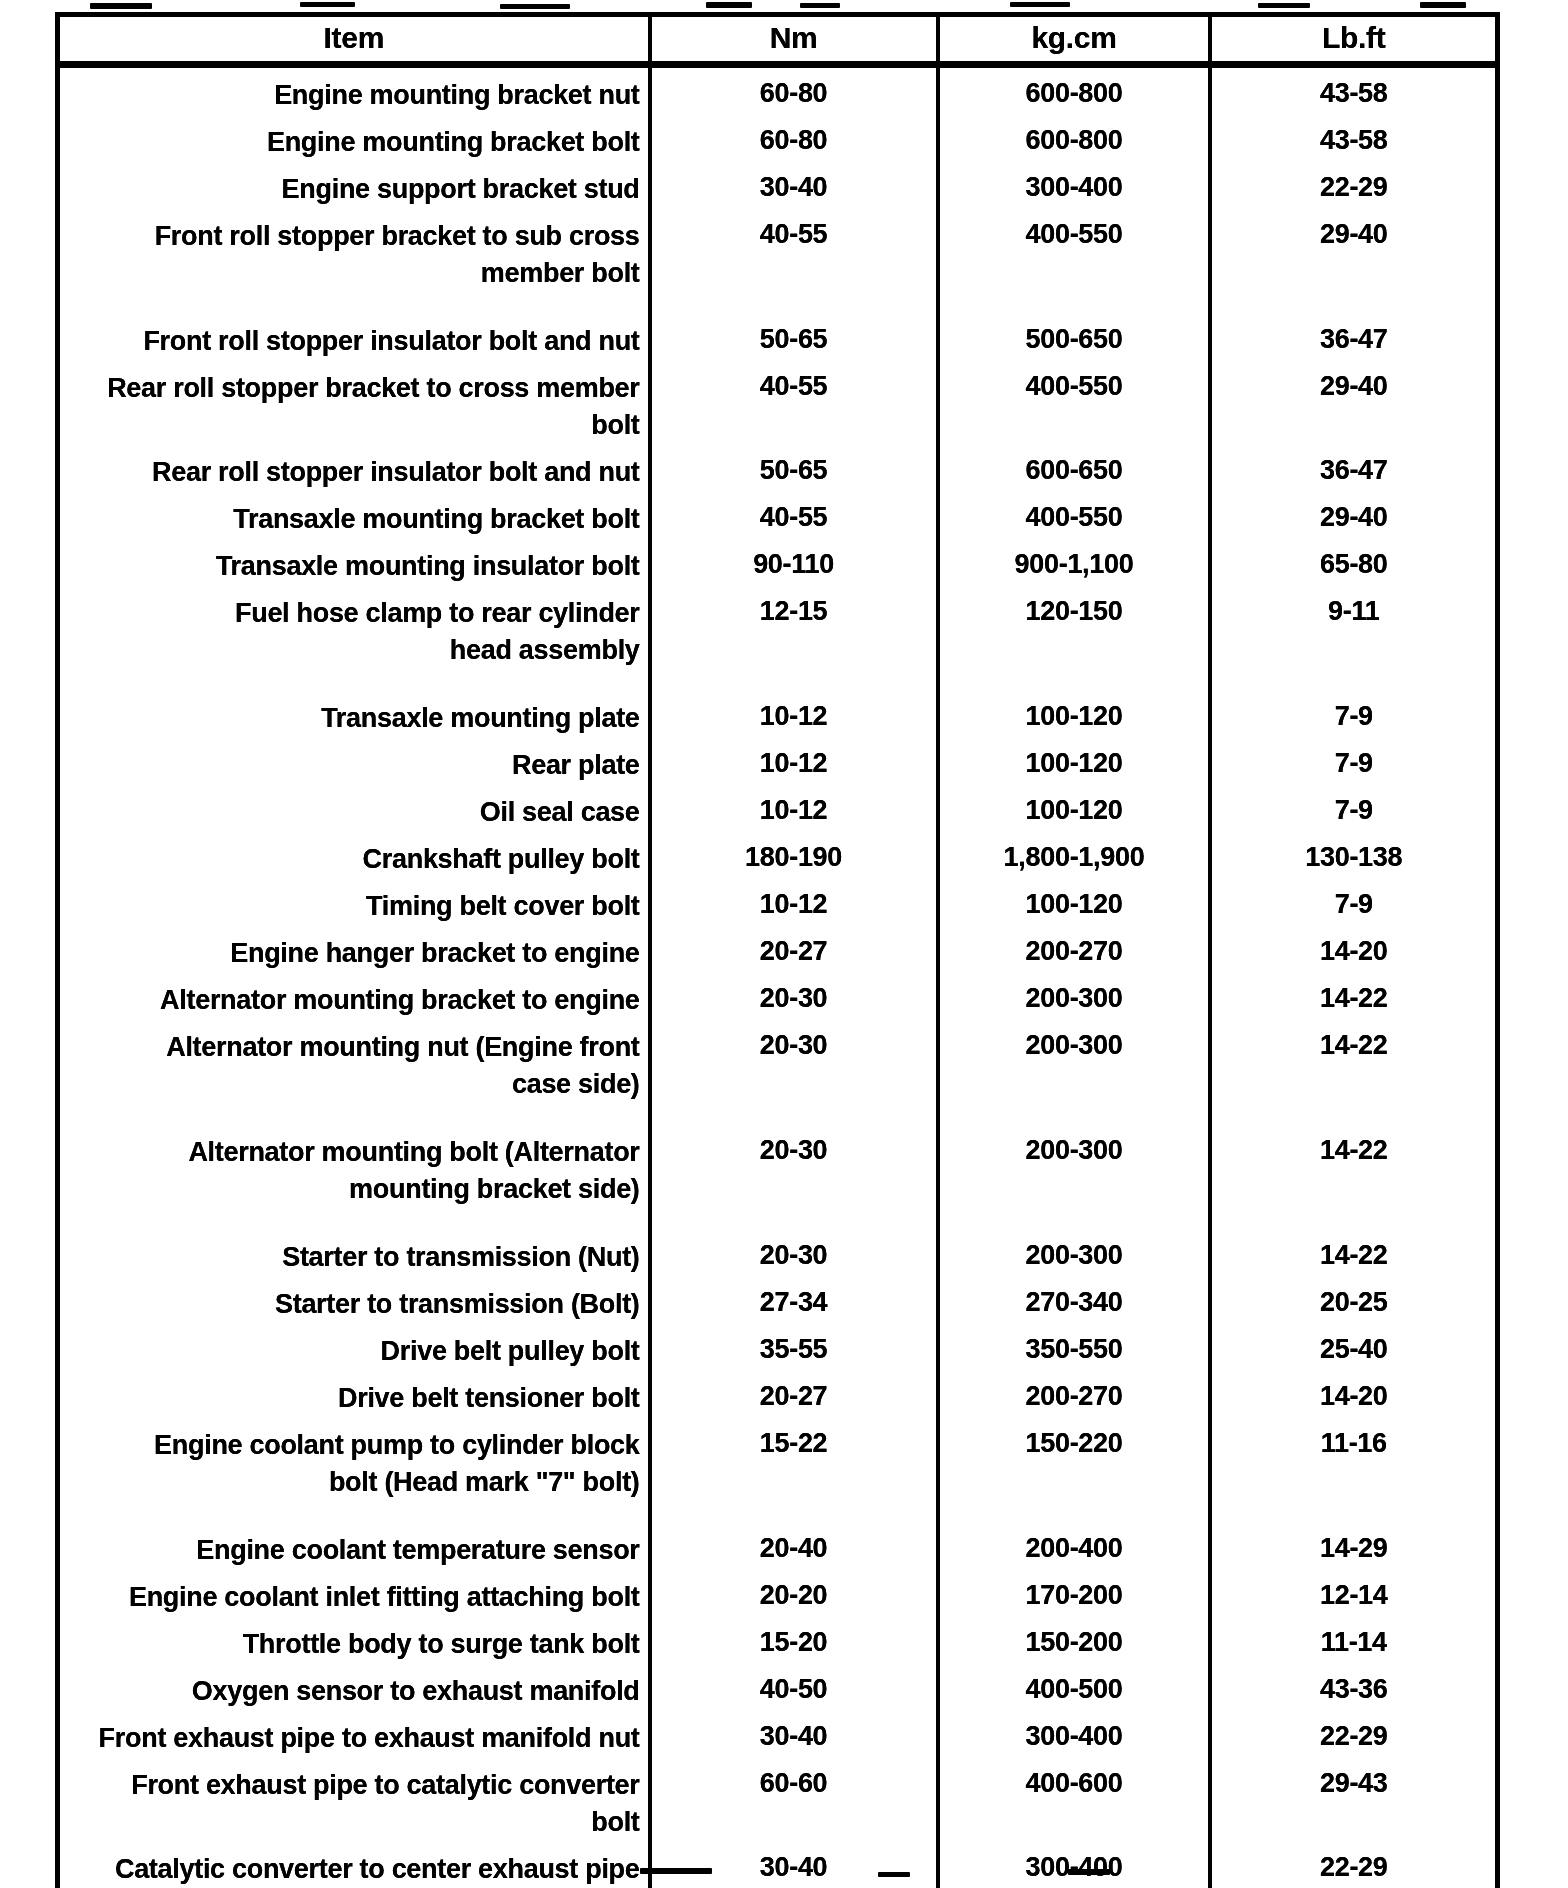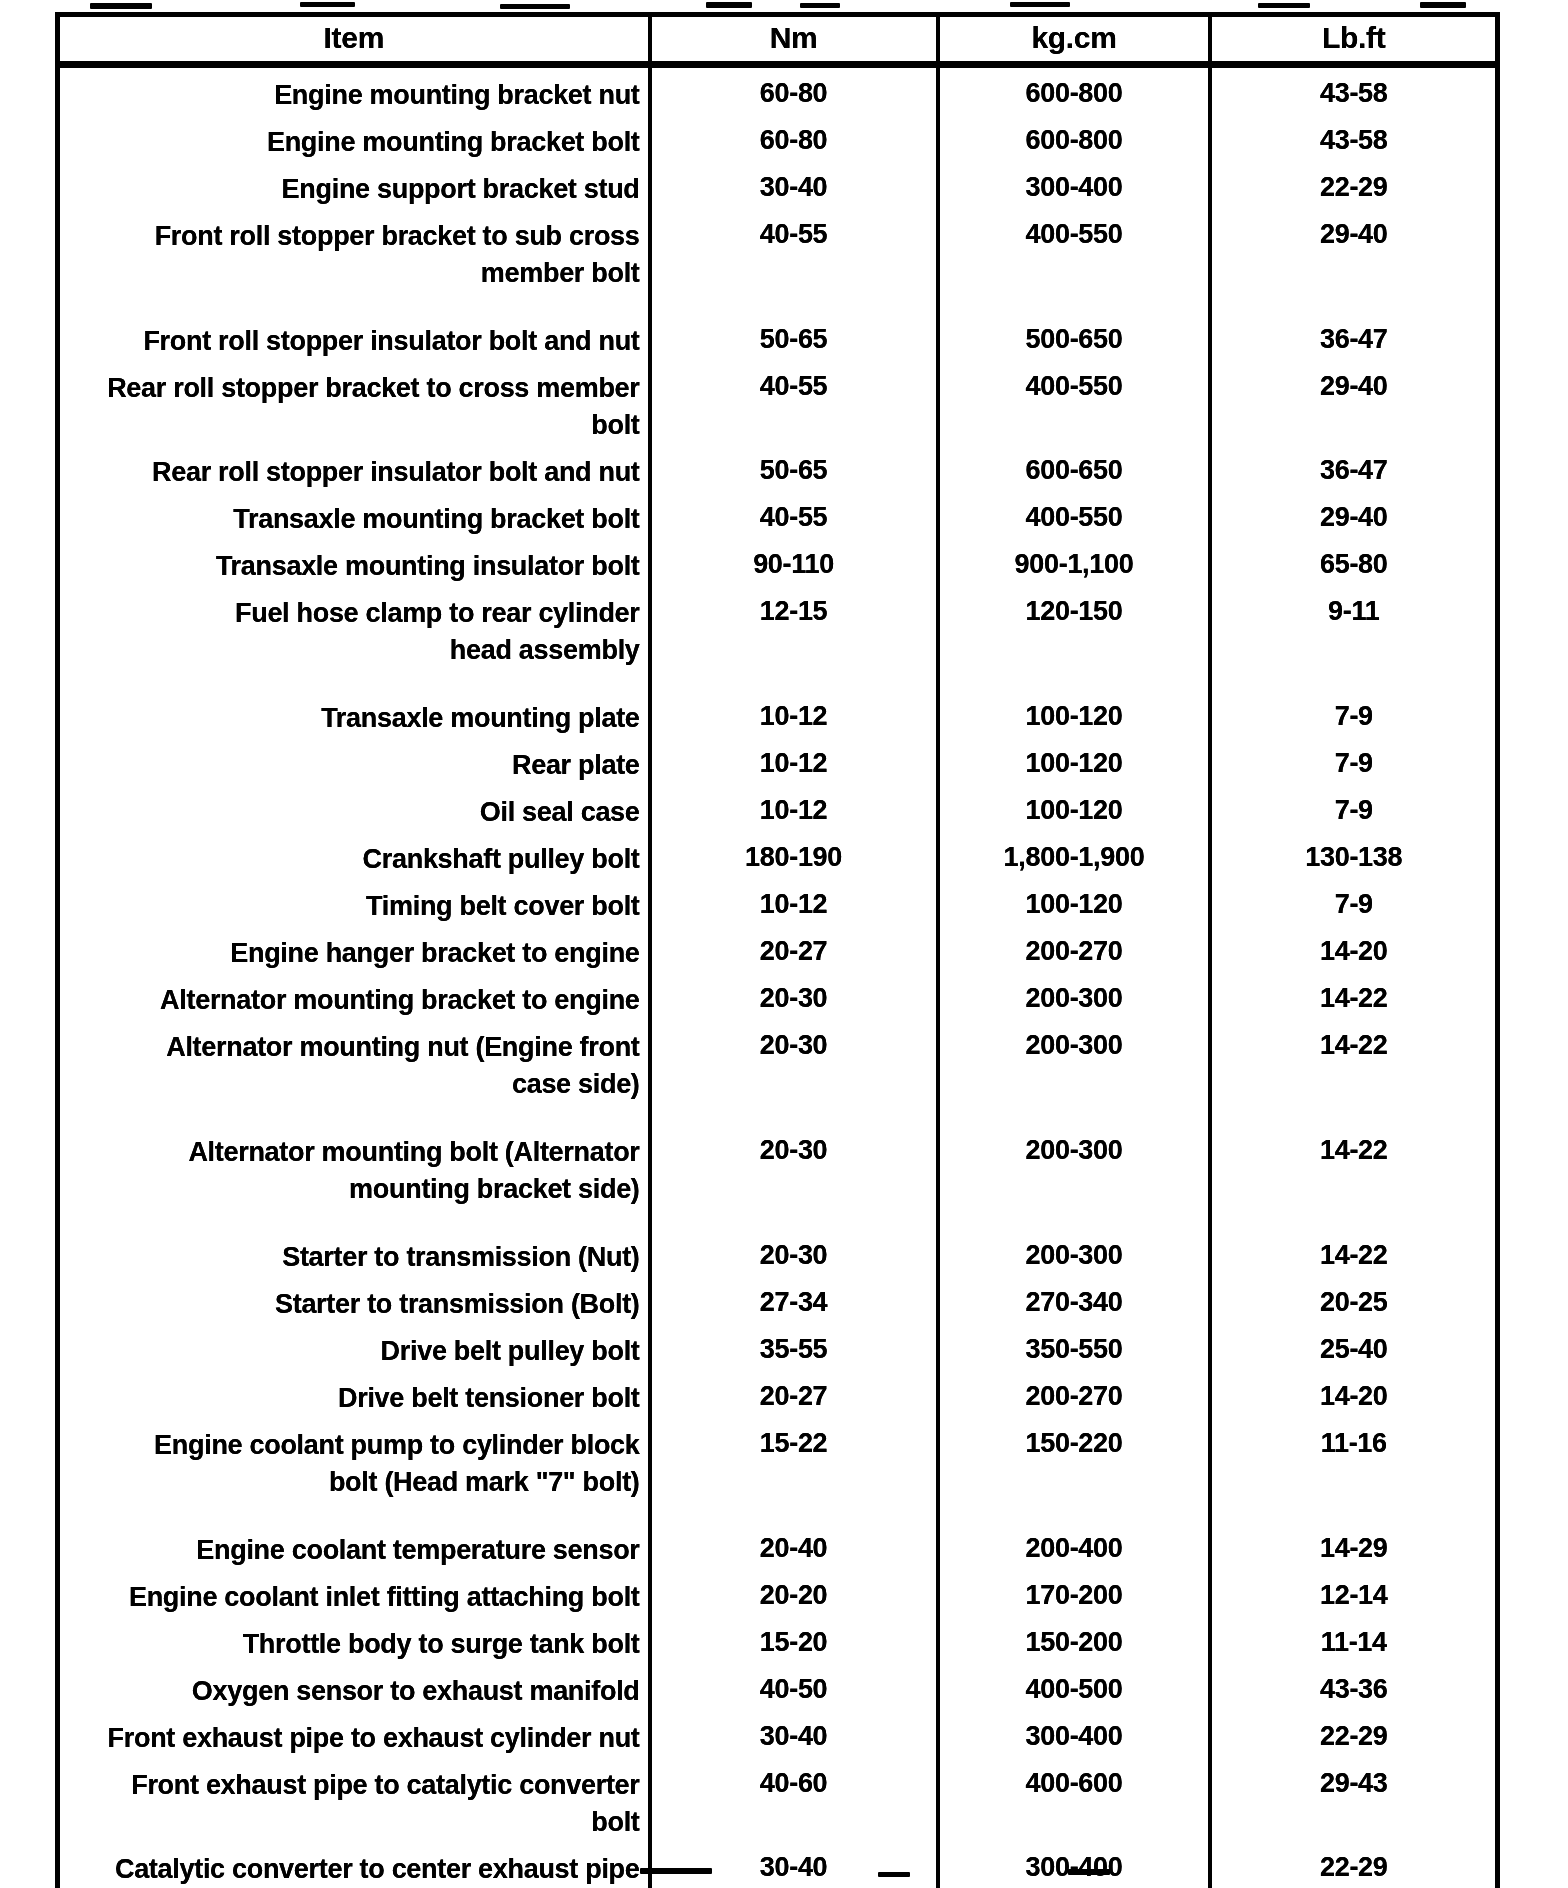--- a/index.html
+++ b/index.html
@@ -280,28 +280,28 @@
     <td class="num">150-200</td>
     <td class="num">11-14</td>
   </tr>
         <tr class="one-line">
     <td class="item">Oxygen sensor to exhaust manifold</td>
     <td class="num">40-50</td>
     <td class="num">400-500</td>
     <td class="num">43-36</td>
   </tr>
         <tr class="one-line">
-    <td class="item">Front exhaust pipe to exhaust cylinder nut</td>
+    <td class="item">Front exhaust pipe to exhaust manifold nut</td>
     <td class="num">30-40</td>
     <td class="num">300-400</td>
     <td class="num">22-29</td>
   </tr>
         <tr class="one-line">
     <td class="item">Front exhaust pipe to catalytic converter bolt</td>
-    <td class="num">40-60</td>
+    <td class="num">60-60</td>
     <td class="num">400-600</td>
     <td class="num">29-43</td>
   </tr>
         <tr class="one-line">
     <td class="item">Catalytic converter to center exhaust pipe nut</td>
     <td class="num">30-40</td>
     <td class="num">300-400</td>
     <td class="num">22-29</td>
   </tr>
       </tbody>

